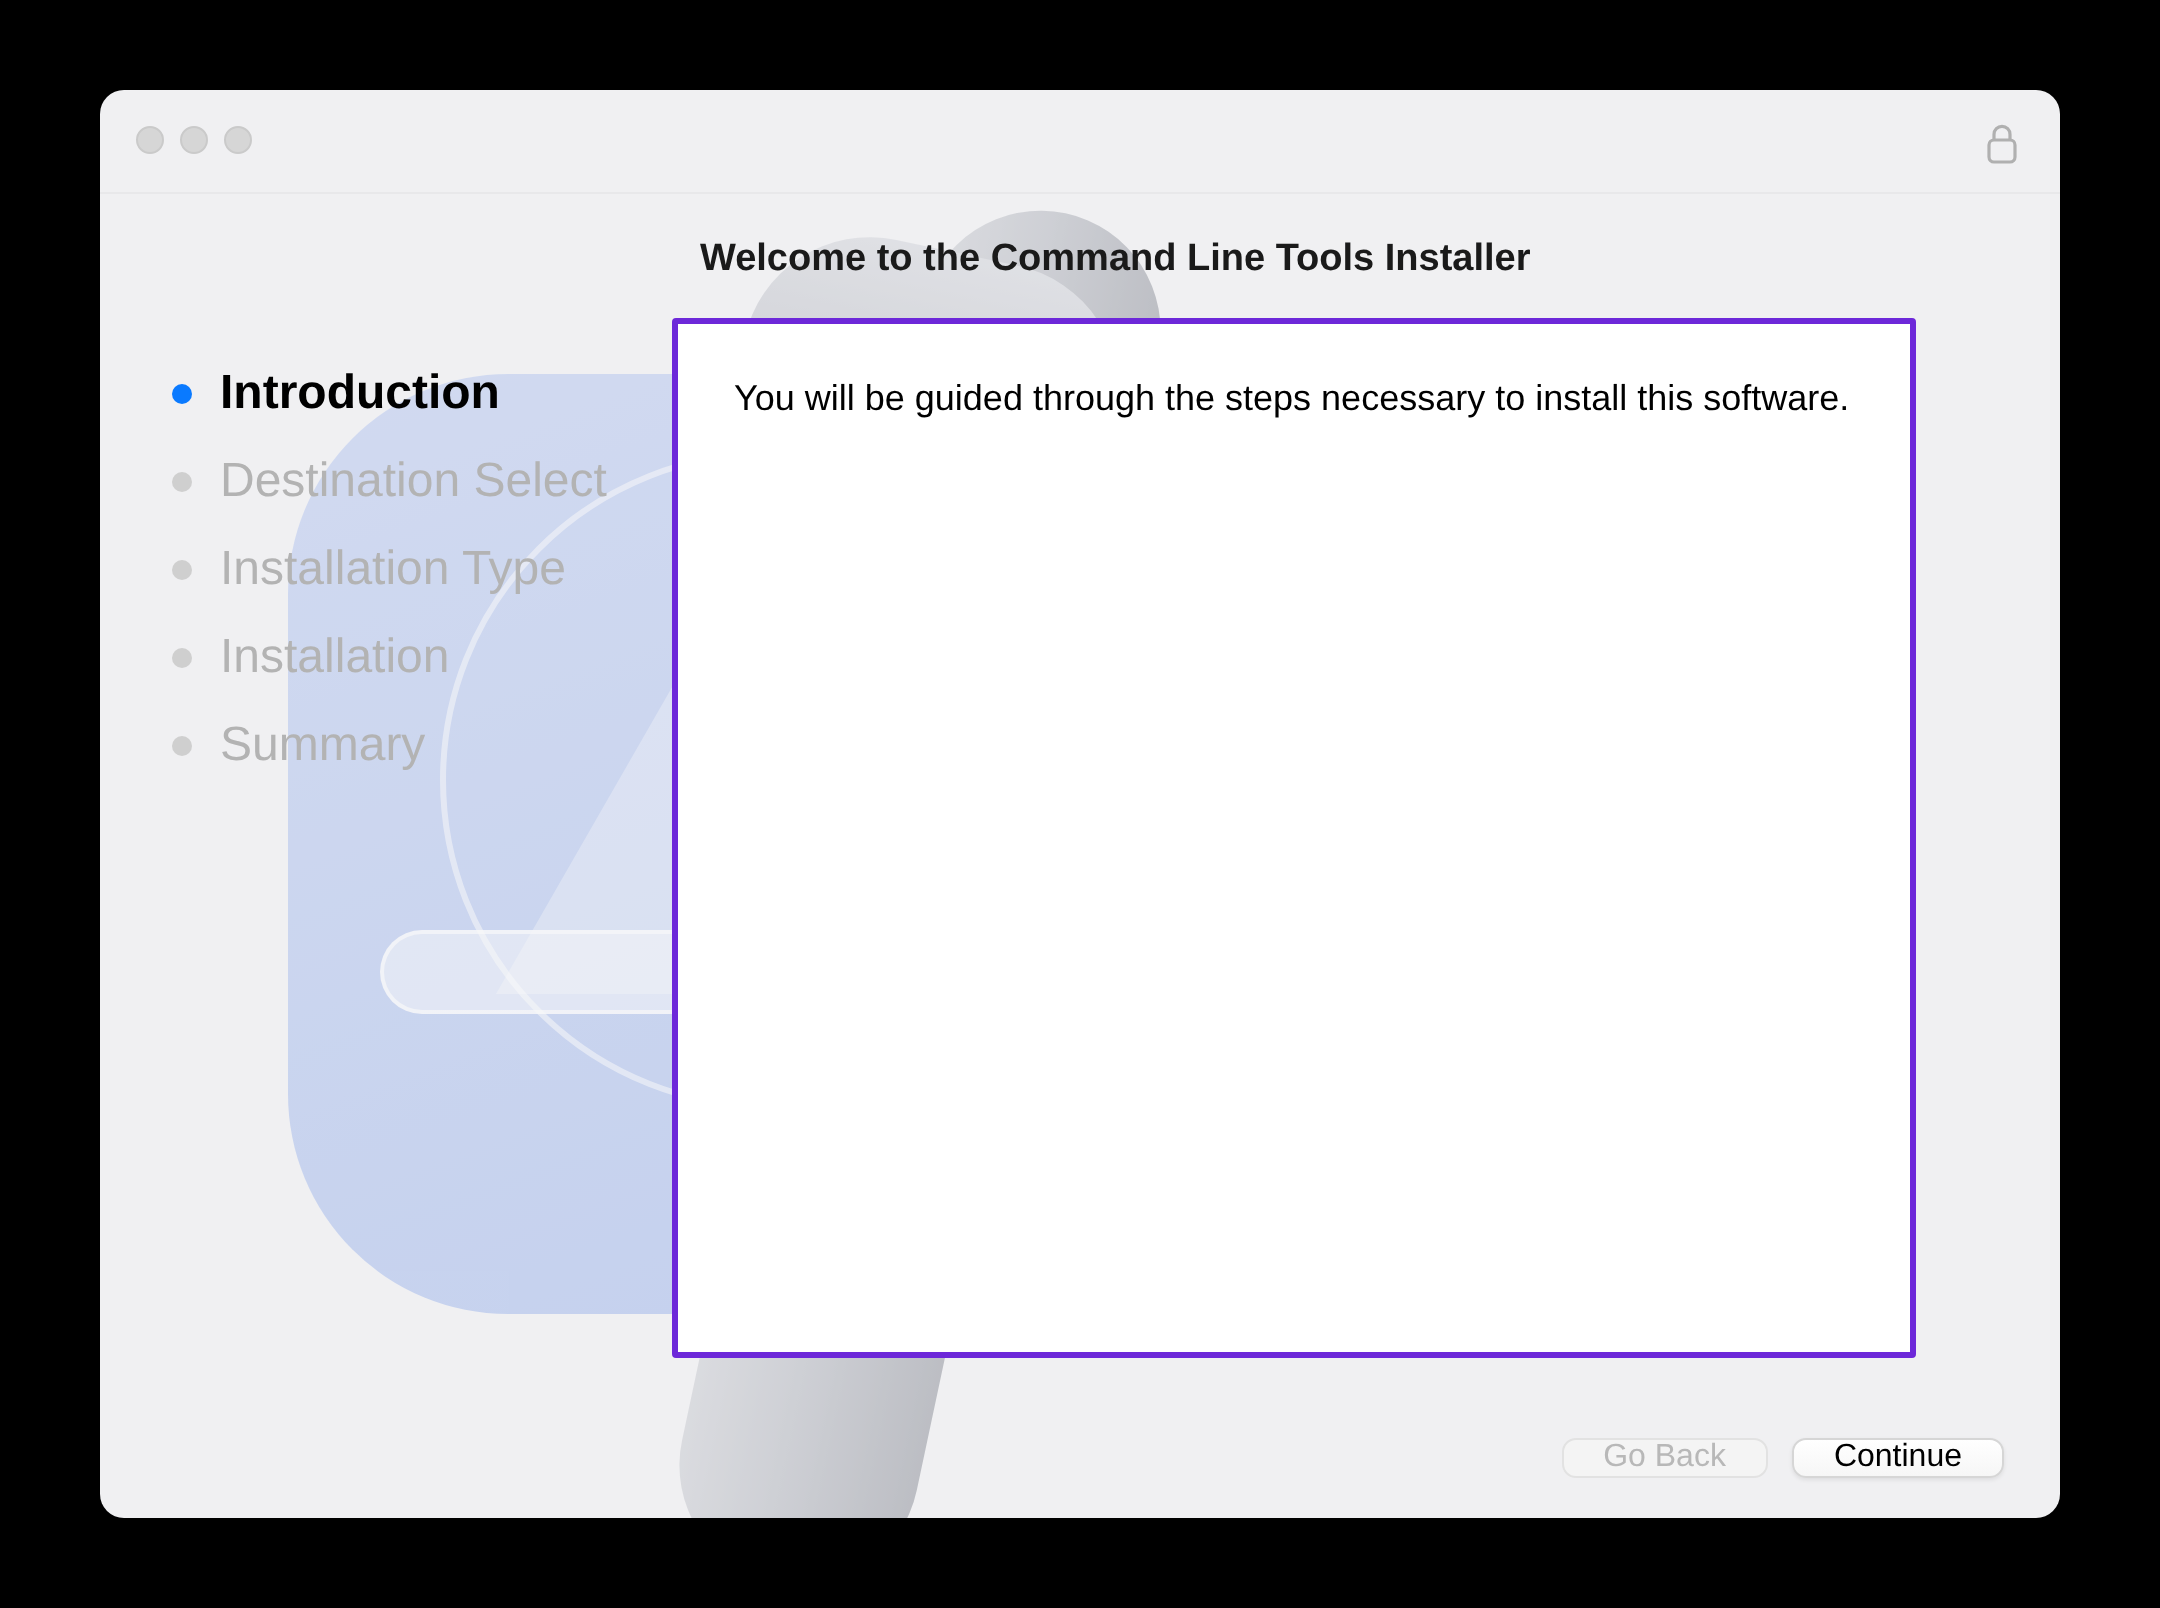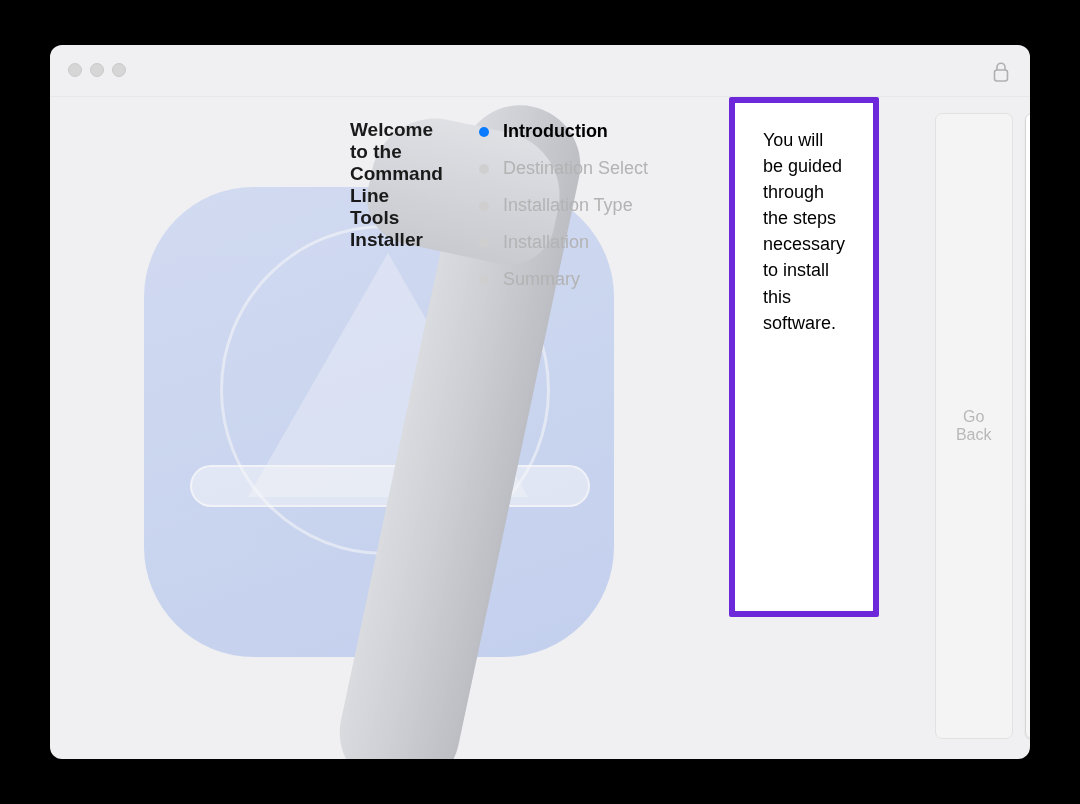--- a/index.html
+++ b/index.html
@@ -132,21 +132,21 @@
       width: 400px;
       height: 42px;
       border-radius: 22px;
       background: rgba(255,255,255,0.5);
       border: 2px solid rgba(255,255,255,0.7);
     }
     .content {
       position: relative;
       z-index: 2;
       display: flex;
-      flex-direction: row;
+      flex-direction: column;
       height: calc(100% - 52px);
     }
     .heading {
       font-size: 19px;
       font-weight: 700;
       color: #1a1a1a;
       margin: 22px 0 18px 300px;
     }
     .body-row {
       display: flex;
@@ -155,36 +155,36 @@
     }
     .sidebar {
       width: 250px;
       padding-top: 24px;
     }
     .step {
       display: flex;
       align-items: center;
       gap: 14px;
       margin-bottom: 16px;
-      font-size: 18px;
+      font-size: 24px;
       color: #b3b3b3;
     }
     .step .dot {
       width: 10px;
       height: 10px;
       border-radius: 50%;
       background: #cfcfcf;
       flex-shrink: 0;
     }
     .step.active { color: #000; font-weight: 700; }
     .step.active .dot { background: #0a7aff; }
     .main-panel {
       flex: 1;
       background: #fff;
-      border: 6px solid #6d28d9;
+      border: 3px solid #6d28d9;
       border-radius: 2px;
       padding: 24px 28px;
       height: 520px;
       max-width: 622px;
     }
     .main-text {
       font-size: 18px;
       line-height: 1.45;
       color: #000;
     }

